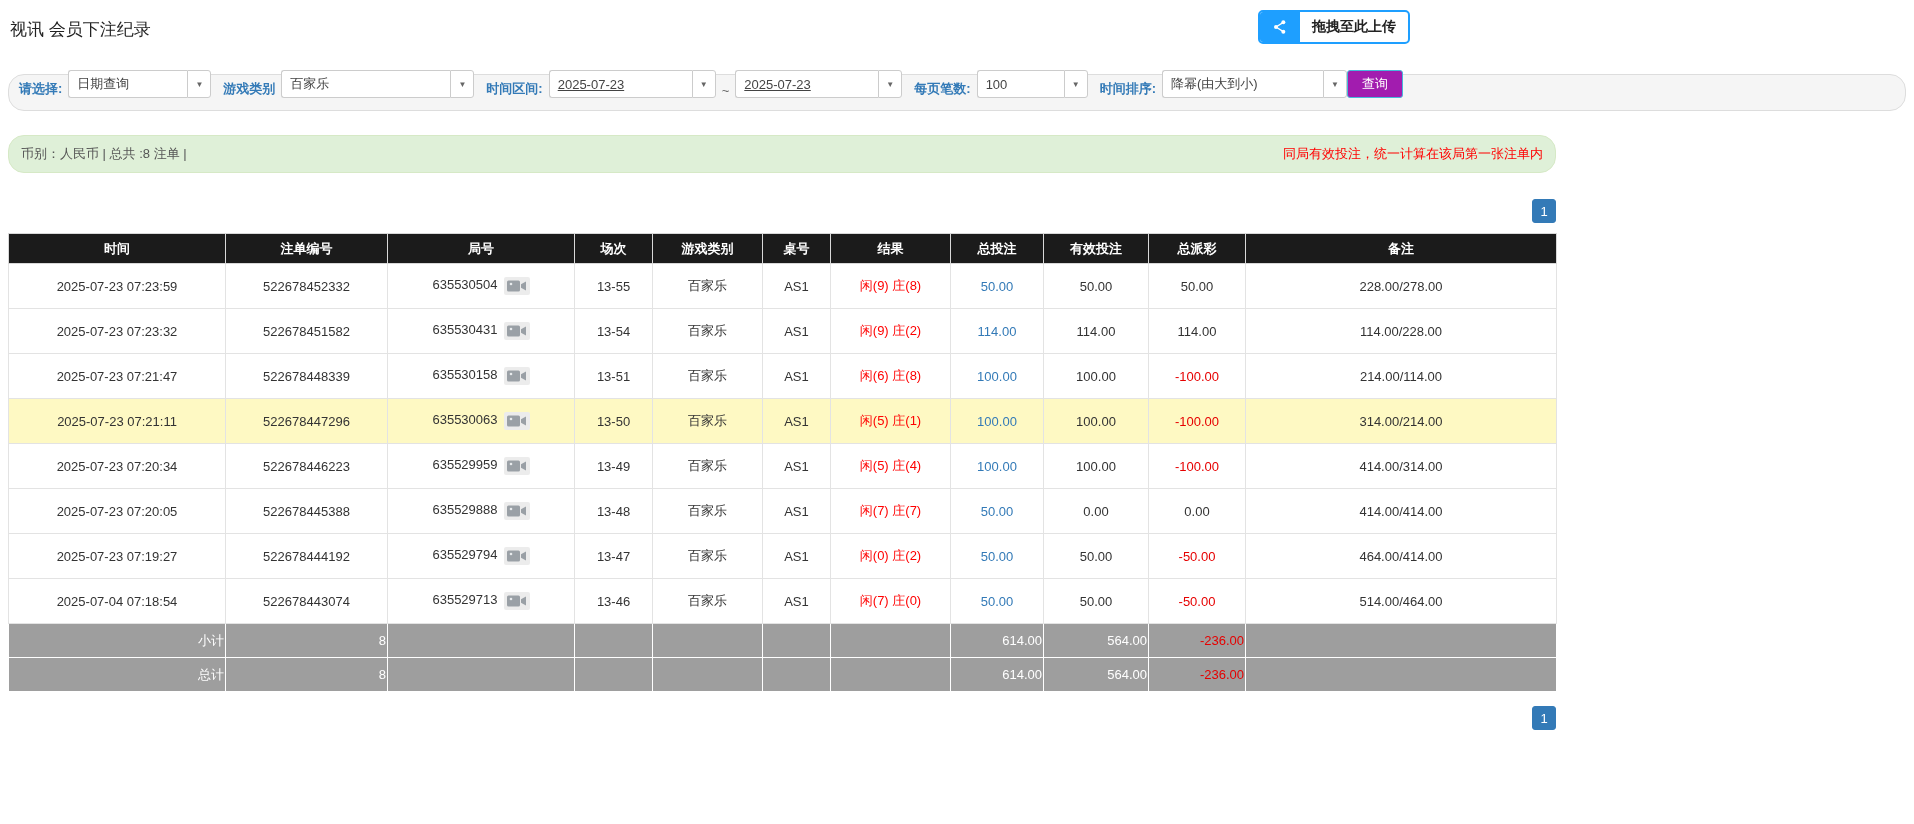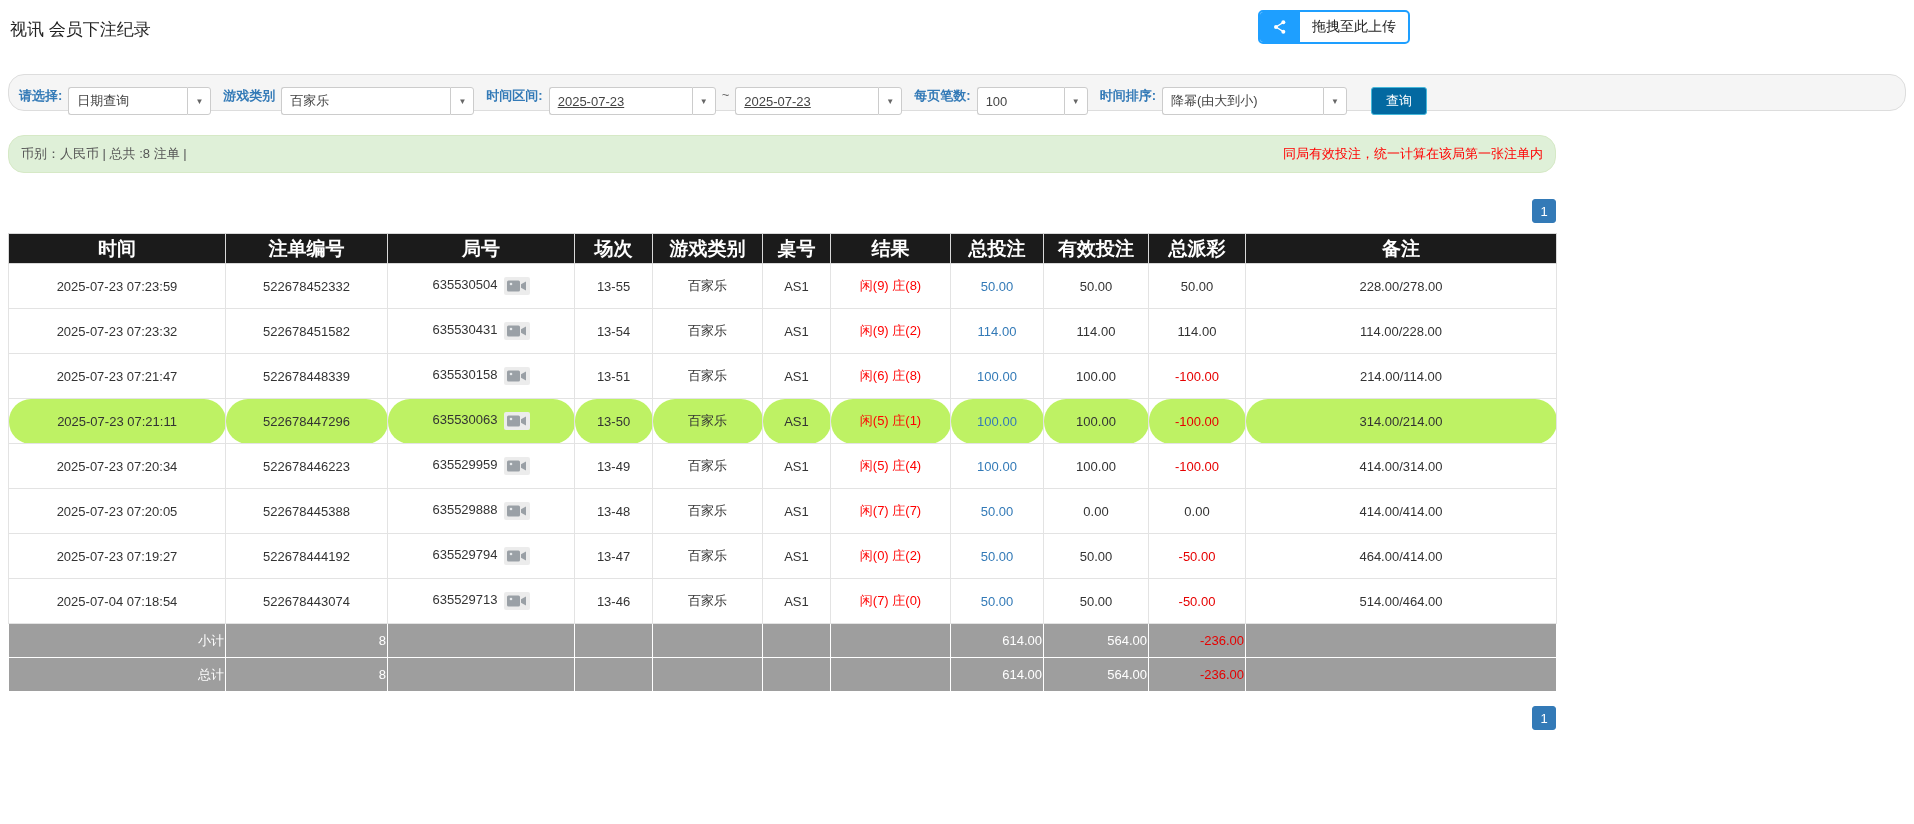--- a/index.html
+++ b/index.html
@@ -2,47 +2,47 @@
 <html><head>
 <meta charset="utf-8">
 <style>
   html,body{margin:0;padding:0;}
   body{width:1914px;height:824px;background:#fff;font-family:"Liberation Sans","DejaVu Sans",sans-serif;font-size:13px;color:#333;overflow:hidden;}
   .page{position:relative;padding:8px;}
   .page-header{position:relative;height:40px;}
   .title{font-size:17px;font-weight:400;color:#222;margin:10px 0 0 2px;}
   .upload{position:absolute;top:-8px;left:1250px;height:30px;display:flex;align-items:stretch;border:2px solid #1e9fff;border-radius:5px;overflow:hidden;background:#fff;cursor:pointer;}
   .upload-icon-box{width:40px;background:#1e9fff;display:flex;align-items:center;justify-content:center;}
-  .upload-label{display:flex;align-items:center;padding:0 12px;font-weight:normal;color:#222;font-size:14px;white-space:nowrap;}
-
-  .filter-bar{margin-top:16px;background:#f5f5f5;border:1px solid #ddd;border-radius:16px;padding:12px 10px;display:flex;align-items:flex-start;height:37px;box-sizing:border-box;}
+  .upload-label{display:flex;align-items:center;padding:0 12px;font-weight:bold;color:#222;font-size:14px;white-space:nowrap;}
+
+  .filter-bar{margin-top:16px;background:#f5f5f5;border:1px solid #ddd;border-radius:16px;padding:12px 10px;display:flex;align-items:flex-end;height:37px;box-sizing:border-box;}
   .filter-label{color:#337ab7;font-weight:bold;margin:0 6px 0 12px;white-space:nowrap;}
   .filter-label.first{margin-left:0;}
   .combo{display:inline-flex;height:28px;}
   .combo-input{display:flex;align-items:center;padding:0 8px;background:#fff;border:1px solid #ccc;border-right:none;border-radius:3px 0 0 3px;color:#444;white-space:nowrap;}
   .ci-query{width:102px;}
   .ci-game{width:152px;}
   .ci-date{width:126px;text-decoration:underline;}
   .ci-size{width:70px;}
   .ci-sort{width:144px;}
   .combo-btn{width:22px;display:flex;align-items:center;justify-content:center;background:#fff;border:1px solid #ccc;border-radius:0 3px 3px 0;color:#666;font-size:8px;cursor:pointer;}
   .tilde{margin:0 6px;color:#666;}
-  .search-btn{margin-left:24px;height:28px;padding:0 14px;background:#0369a1;border:1px solid #46b8da;border-radius:3px;color:#fff;font-size:13px;cursor:pointer;font-family:Liberation Mono, monospace;}
+  .search-btn{margin-left:0;height:28px;padding:0 14px;background:#a21caf;border:1px solid #46b8da;border-radius:3px;color:#fff;font-size:13px;cursor:pointer;font-family:Liberation Mono, monospace;}
 
   .info-bar{width:1548px;margin-top:24px;background:#dff0d8;border:1px solid #d6e9c6;border-radius:16px;padding:9px 12px;display:flex;justify-content:space-between;align-items:center;color:#555;box-sizing:border-box;}
   .info-note{color:#ff0000;}
 
   .pagination{width:1548px;display:flex;justify-content:flex-end;margin-top:26px;}
   .pagination.bottom{margin-top:14px;}
   .page-btn{min-width:24px;height:24px;padding:0 4px;background:#337ab7;border:1px solid #337ab7;color:#fff;display:flex;align-items:center;justify-content:center;border-radius:3px;font-size:13px;cursor:pointer;box-sizing:border-box;}
 
   table{width:1548px;border-collapse:collapse;table-layout:fixed;margin-top:10px;}
-  thead th{background:#1b1b1b;color:#fff;font-weight:bold;height:29px;border:1px solid #d8d8d8;font-size:19px;padding:0;}
+  thead th{background:#1b1b1b;color:#fff;font-weight:bold;height:29px;border:1px solid #d8d8d8;font-size:13px;padding:0;}
   tbody td{height:44px;text-align:center;border:1px solid #e3e3e3;background:#fff;padding:0 4px;overflow:hidden;white-space:nowrap;}
-  tbody tr.highlight td{background:#bef264;border-radius:22px;}
+  tbody tr.highlight td{background:#fef9c3;}
   .link{color:#337ab7;cursor:pointer;}
   .neg{color:#e60000;}
   .res-part{color:#ff0000;text-align:right;}
   tfoot td{background:#9e9e9e;border:1px solid #fff;color:#fff;height:31px;text-align:right;}
   tfoot td.neg{color:#e60000;}
   .video-btn{display:inline-flex;align-items:center;margin-left:6px;padding:2px 3px;background:#ececec;border-radius:2px;cursor:pointer;vertical-align:middle;}
 </style>
 </head>
 <body>
 

